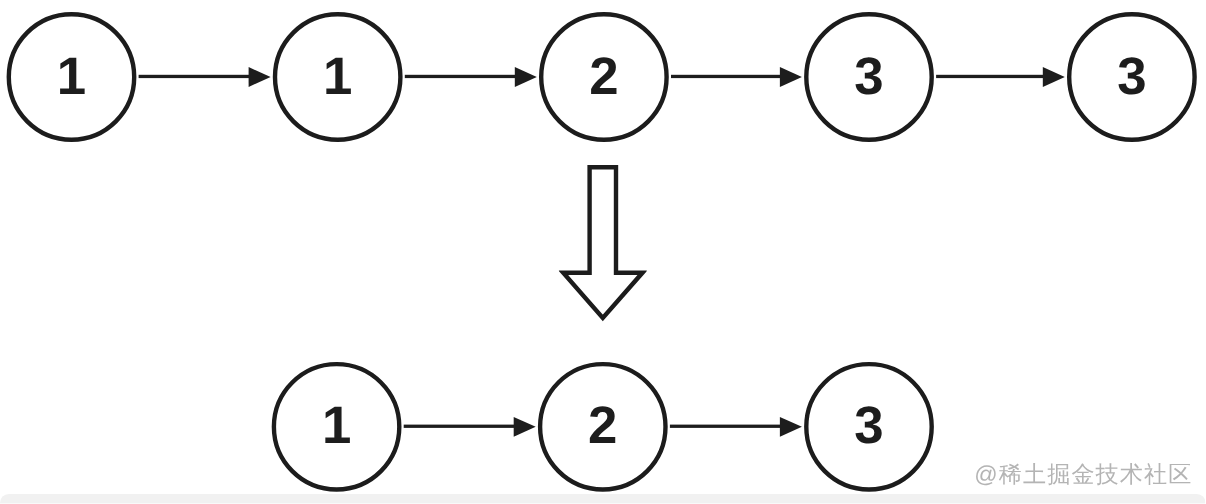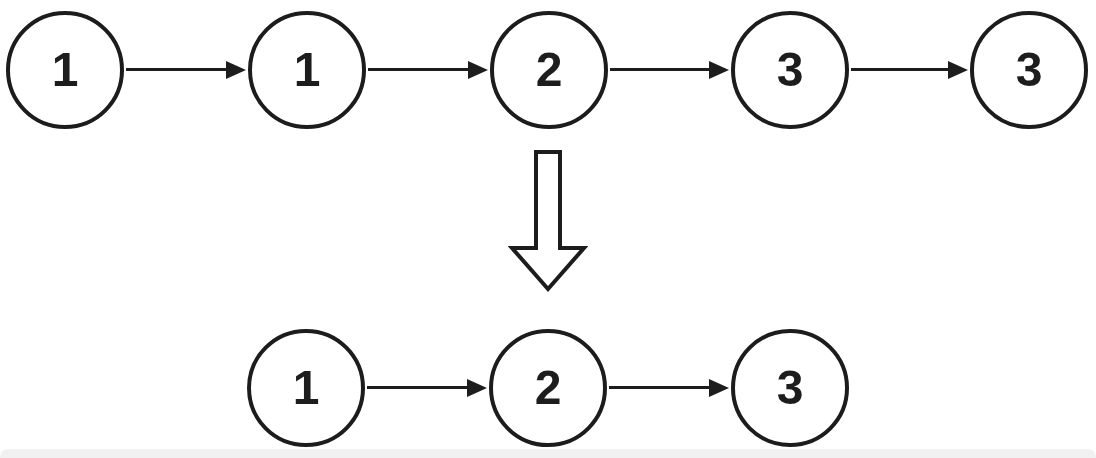--- a/index.html
+++ b/index.html
@@ -124,16 +124,17 @@
       </div>
       <div class="arrow" style="left: 609px; top: 379px; width: 120px;">
         <div class="shaft" style="width: 104px;"></div>
         <div class="head"></div>
       </div>
       <div class="node" style="left: 731px; top: 329px;">
         <span class="val">3</span>
       </div>
     </div>
 
+  <div class="watermark">@稀土掘金技术社区</div>
 
   <div class="footer-bar"></div>
 
 </div>
 
 </body></html>

